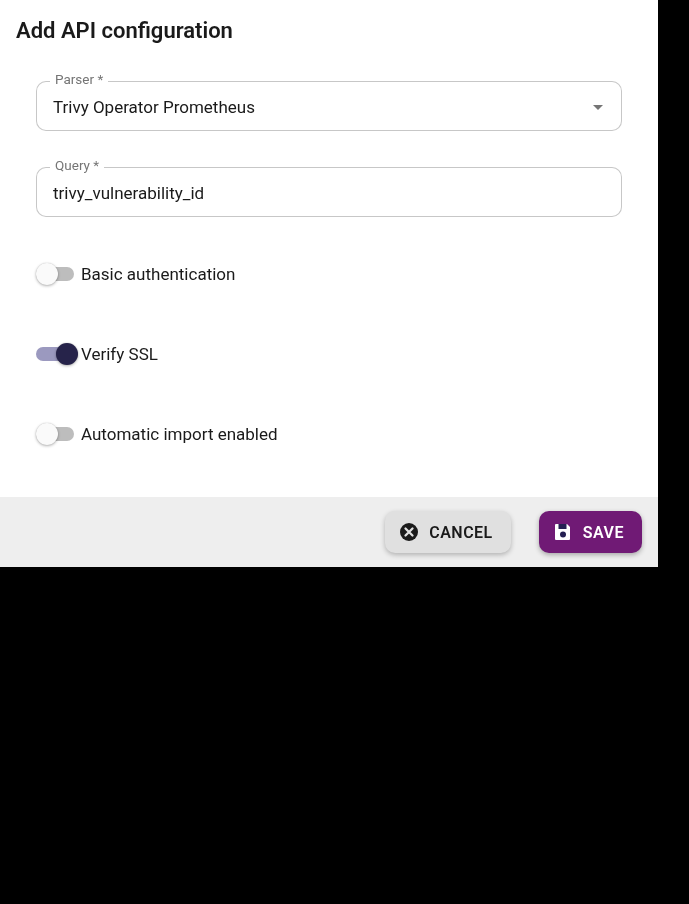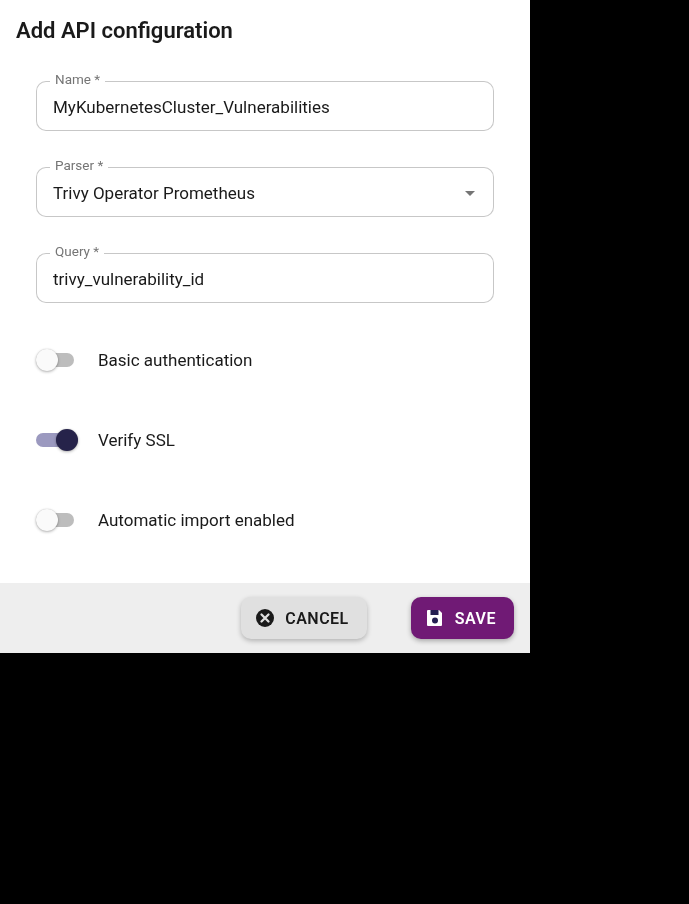--- a/index.html
+++ b/index.html
@@ -9,21 +9,21 @@
       font-family: 'Roboto', 'Helvetica Neue', Arial, sans-serif;
     }
     body {
       background: #000;
       display: flex;
       justify-content: flex-start;
       align-items: flex-start;
     }
     .dialog {
       background: #fff;
-      width: 530px;
+      width: 658px;
       margin: 0;
       display: flex;
       flex-direction: column;
     }
     .dialog-title {
       padding: 18px 16px 12px 16px;
       font-size: 22px;
       font-weight: 600;
       color: #1a1a1a;
     }
@@ -70,21 +70,21 @@
     .dropdown-arrow {
       position: absolute;
       right: 18px;
       top: 50%;
       transform: translateY(-50%);
       pointer-events: none;
     }
     .toggle-row {
       display: flex;
       align-items: center;
-      gap: 18px;
+      gap: 1px;
       padding: 2px 0;
     }
     .toggle {
       position: relative;
       width: 44px;
       height: 22px;
       cursor: pointer;
       flex-shrink: 0;
     }
     .toggle-track {
@@ -116,21 +116,21 @@
       flex-direction: column;
       gap: 54px;
       margin-top: 8px;
       margin-bottom: 30px;
     }
     .dialog-actions {
       background: #eeeeee;
       padding: 14px 16px;
       display: flex;
       justify-content: flex-end;
-      gap: 44px;
+      gap: 28px;
     }
     .btn {
       display: flex;
       align-items: center;
       gap: 10px;
       border: none;
       border-radius: 10px;
       padding: 11px 18px 11px 14px;
       font-size: 16px;
       font-weight: 600;
@@ -152,24 +152,20 @@
   </style>
 </head>
 <body>
 
 <div class="dialog">
 
   <div class="dialog-title">Add API configuration</div>
 
   <div class="dialog-content">
 
-    <div class="field-group">
-      <label class="field-label">Name *</label>
-      <input class="text-input" type="text" value="MyKubernetesCluster_Vulnerabilities" style="">
-    </div>
 
     <div class="field-group">
       <label class="field-label">Parser *</label>
       <div class="select-wrapper">
         <div class="select-input">Trivy Operator Prometheus</div>
         <span class="dropdown-arrow">
           <svg width="12" height="8" viewBox="0 0 12 8">
               <path d="M1 1.5 L6 6.5 L11 1.5 Z" fill="#757575"></path>
             </svg>
         </span>

